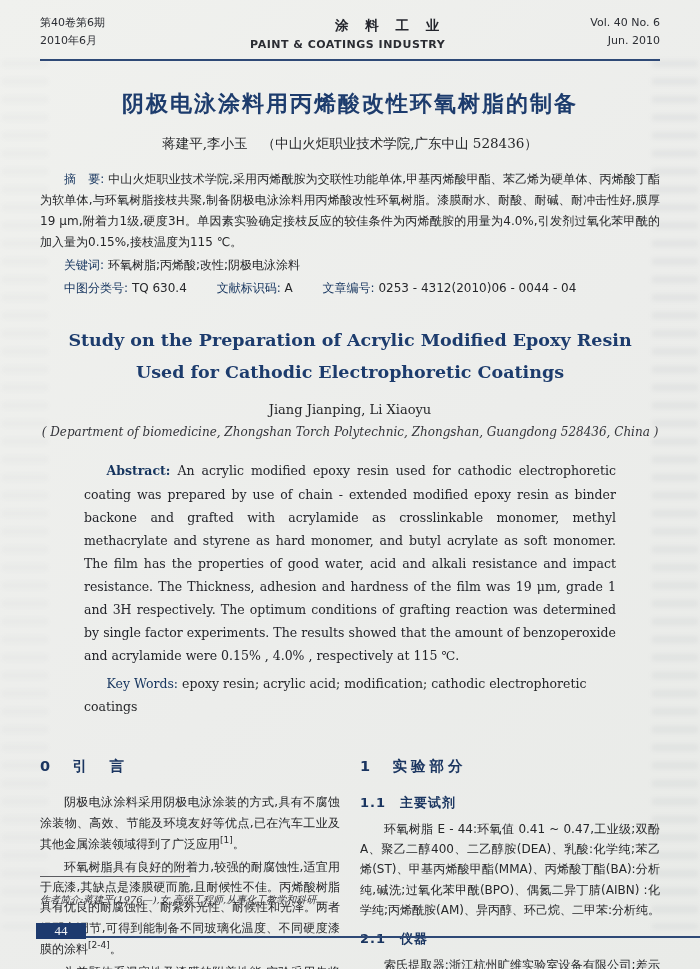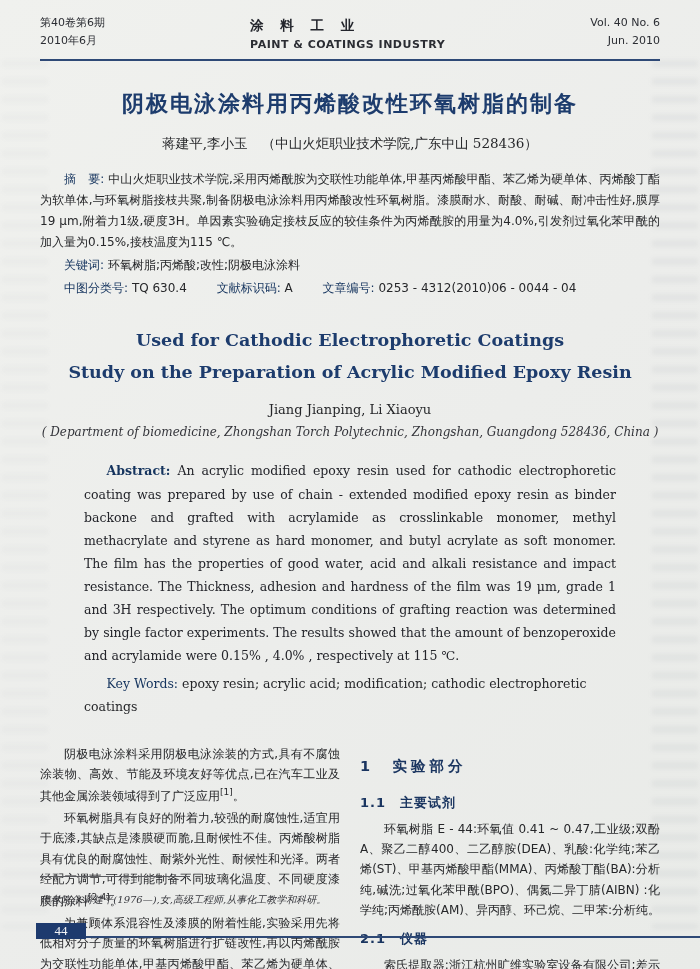--- a/index.html
+++ b/index.html
@@ -22,21 +22,21 @@
   }
   .bleed.right { right:2px; }
   .bleed.left  { left:2px; opacity:.5; }
 
   .inner { position:relative; padding:14px 40px 0 40px; }
 
   
   .hdr { display:flex; justify-content:space-between; align-items:flex-start;gap:7px; }
   .hdr .blk { font-size:11px; line-height:1.65; color:#2b2d33; }
   .hdr .blk.left { text-align:left; }
-  .hdr .blk.center { text-align:left; }
+  .hdr .blk.center { text-align:right; }
   .hdr .blk.right { text-align:right; }
   .journal-cn { font-size:13.5px; font-weight:bold; letter-spacing:6px; color:#23252c; }
   .journal-en { font-size:11px; font-weight:bold; letter-spacing:.5px; }
   .hdr-rule { margin-top:5px; border-top:2.5px solid #2e4976; }
 
   
   .title-cn {
     margin-top:28px; text-align:center;
     font-size:22px; font-weight:bold; letter-spacing:2px;
     color:#1d3c6d;
@@ -143,39 +143,40 @@
         <span class="lbl">文献标识码:</span>
         <span>A</span>
       </span>
       <span class="pair">
         <span class="lbl">文章编号:</span>
         <span>0253 - 4312(2010)06 - 0044 - 04</span>
       </span>
     </div>
 
     <div class="title-en en">
+      <div>Study on the Preparation of Acrylic Modified Epoxy Resin</div>
       <div>Used for Cathodic Electrophoretic Coatings</div>
-      <div>Study on the Preparation of Acrylic Modified Epoxy Resin</div>
     </div>
     <div class="authors-en en">Jiang Jianping,  Li Xiaoyu</div>
     <div class="affil-en en">( Department of biomedicine, Zhongshan Torch Polytechnic, Zhongshan, Guangdong 528436, China )</div>
 
     <div class="abs-en en">
       <span class="lead">
         <span class="lbl">Abstract:</span>
         <span>An acrylic modified epoxy resin used for cathodic electrophoretic coating was prepared by use of chain - extended modified epoxy resin as binder backone and grafted with acrylamide as crosslinkable monomer, methyl methacrylate and styrene as hard monomer, and butyl acrylate as soft monomer. The film has the properties of good water, acid and alkali resistance and impact resistance. The Thickness, adhesion and hardness of the film was 19 μm, grade 1 and 3H respectively. The optimum conditions of grafting reaction was determined by single factor experiments. The results showed that the amount of benzoperoxide and acrylamide were 0.15% , 4.0% ,  respectively at 115 ℃.</span>
       </span>
     </div>
     <div class="kw-en en">
       <span class="lbl">Key Words:</span>
       <span>epoxy resin;  acrylic acid;  modification;  cathodic electrophoretic coatings</span>
     </div>
 
     <div class="cols">
       <div class="col">
+        <h2 class="sec">0　引　言</h2>
         <p><span>阴极电泳涂料采用阴极电泳涂装的方式,具有不腐蚀涂装物、高效、节能及环境友好等优点,已在汽车工业及其他金属涂装领域得到了广泛应用</span><sup>[1]</sup><span>。</span></p>
         <p><span>环氧树脂具有良好的附着力,较强的耐腐蚀性,适宜用于底漆,其缺点是漆膜硬而脆,且耐候性不佳。丙烯酸树脂具有优良的耐腐蚀性、耐紫外光性、耐候性和光泽。两者经配方调节,可得到能制备不同玻璃化温度、不同硬度漆膜的涂料</span><sup>[2-4]</sup><span>。</span></p>
         <p>为兼顾体系混容性及漆膜的附着性能,实验采用先将低相对分子质量的环氧树脂进行扩链改性,再以丙烯酰胺为交联性功能单体,甲基丙烯酸甲酯、苯乙烯为硬单体、丙烯酸丁酯为软单体,与环氧树脂接枝共聚,制备阴极电泳涂料用丙烯酸改性环氧树脂。</p>
       </div>
       <div class="col">
         <h2 class="sec">1　实验部分</h2>
         <h3 class="subsec">1.1　主要试剂</h3>
         <p>环氧树脂 E - 44:环氧值 0.41 ~ 0.47,工业级;双酚 A、聚乙二醇400、二乙醇胺(DEA)、乳酸:化学纯;苯乙烯(ST)、甲基丙烯酸甲酯(MMA)、丙烯酸丁酯(BA):分析纯,碱洗;过氧化苯甲酰(BPO)、偶氮二异丁腈(AIBN) :化学纯;丙烯酰胺(AM)、异丙醇、环己烷、二甲苯:分析纯。</p>
         <h3 class="subsec">2.1　仪器</h3>
         <p>索氏提取器:浙江杭州旷维实验室设备有限公司;差示扫描量热仪 DSC - 60:日本岛津公司; FT - IR Nicolet5700:美国热电尼高力公司;PHS - 25 型数显 pH 计:上海智光仪器仪表有限公司;T1220 涂层测厚仪:上海峰志仪器有限公司;漆膜冲击器:上海安锐自动化仪表有限公司;DDS - 307 电导率仪:上海申骋仪器科技有限公司。</p>

